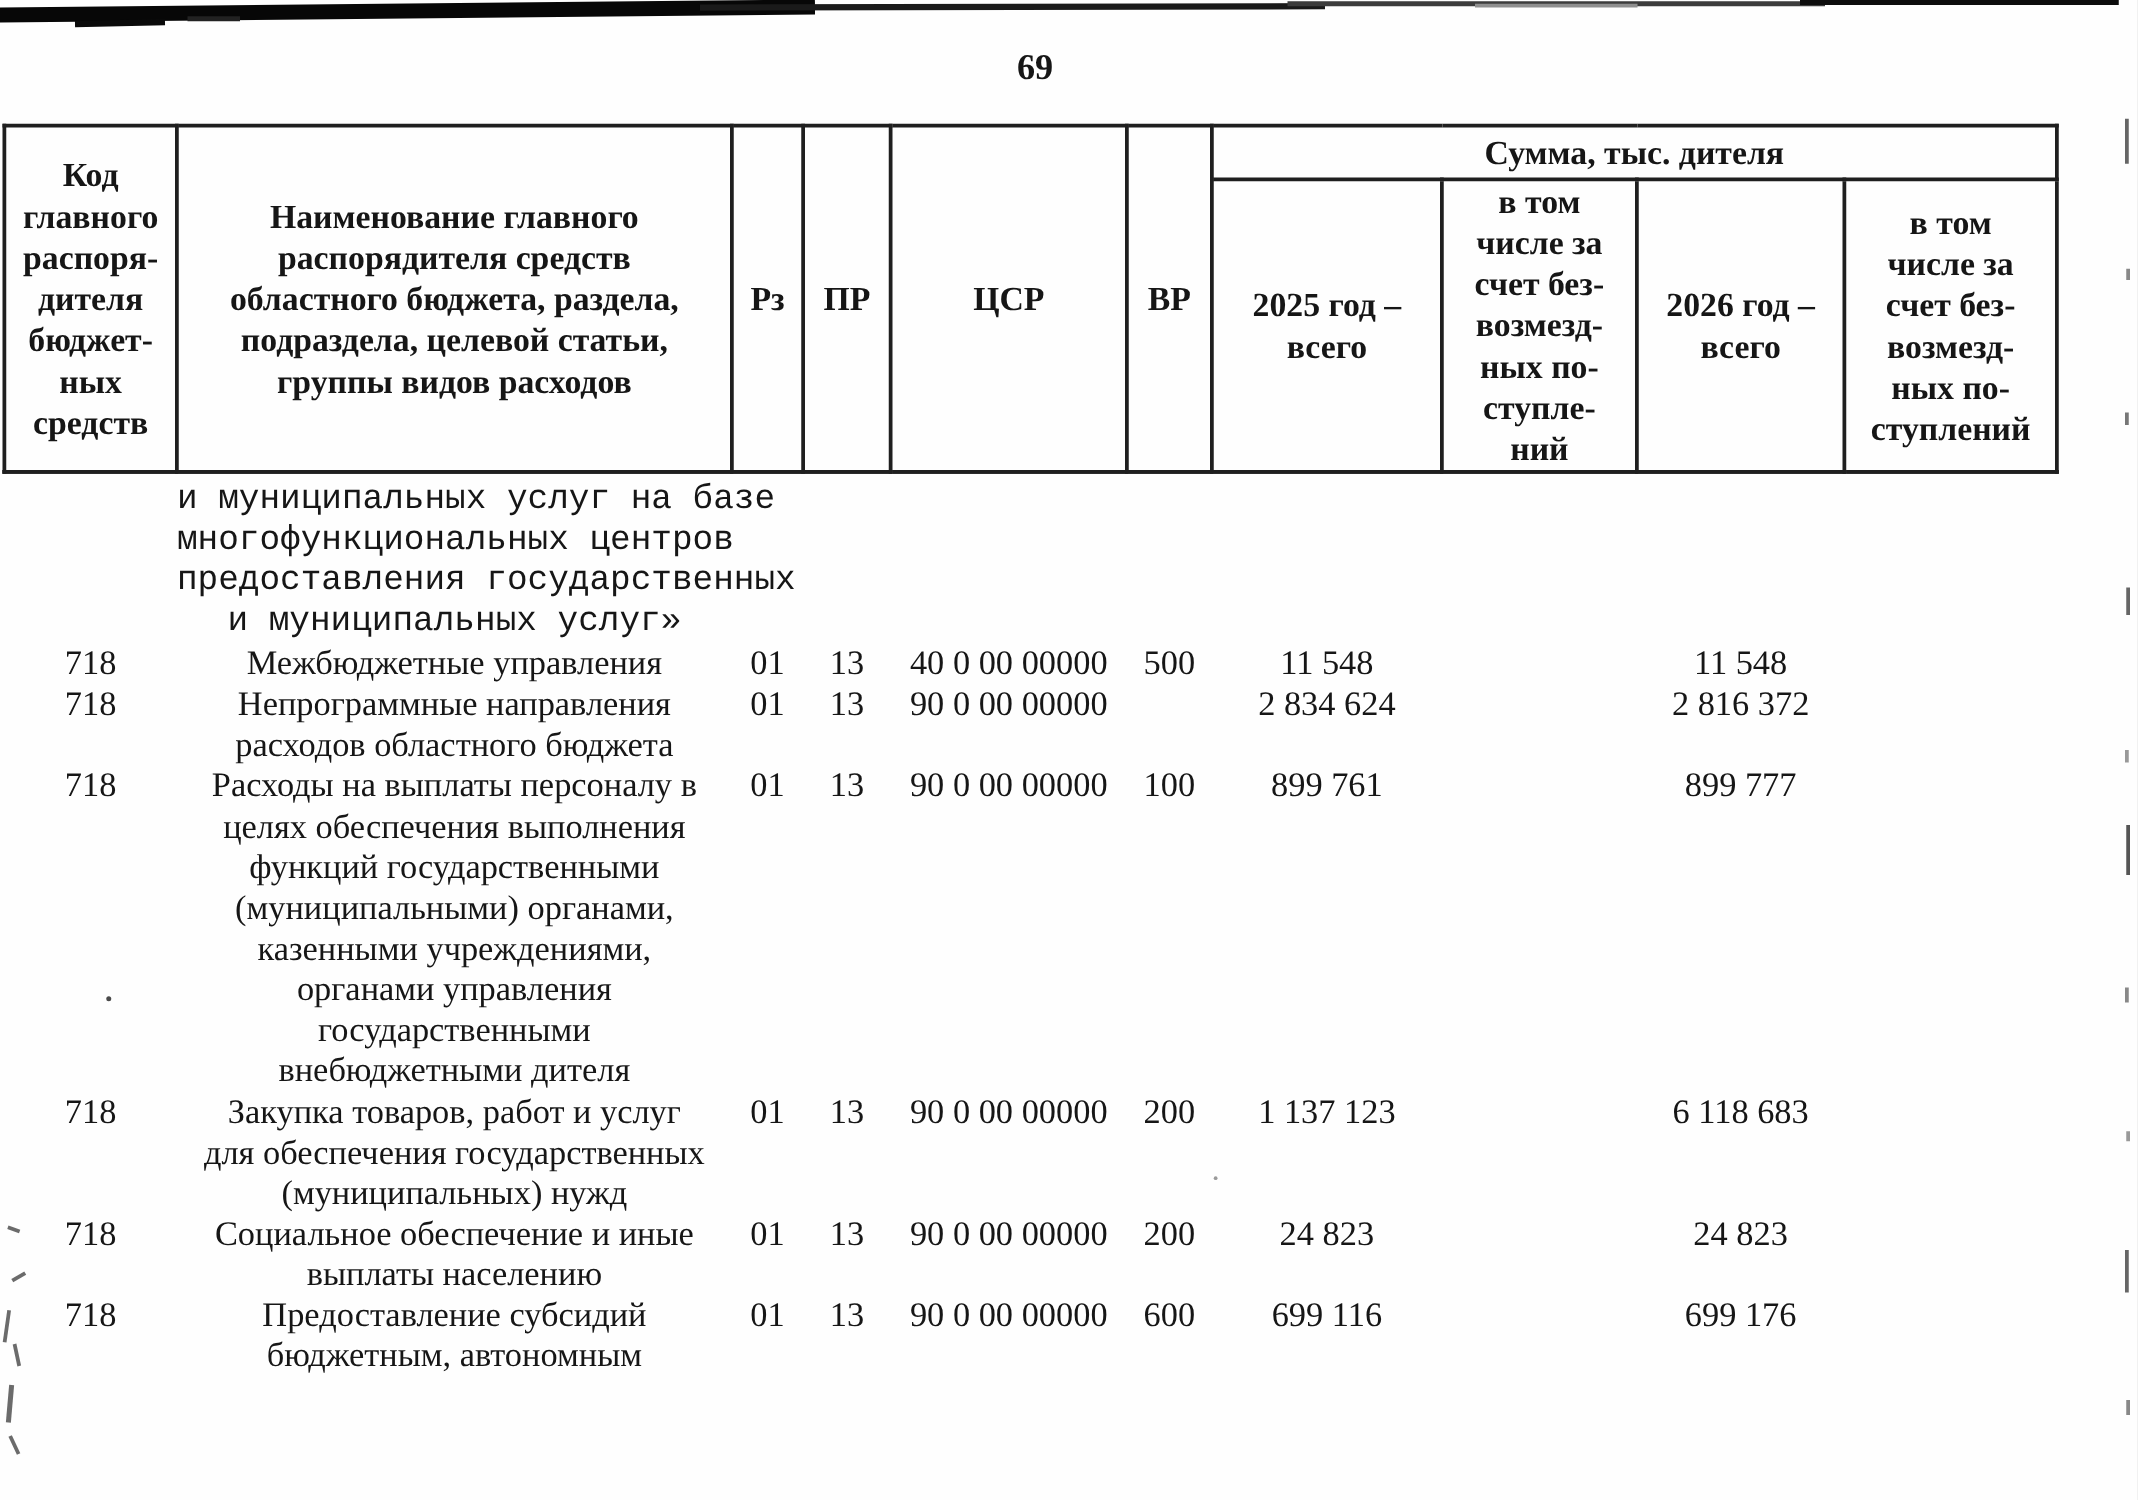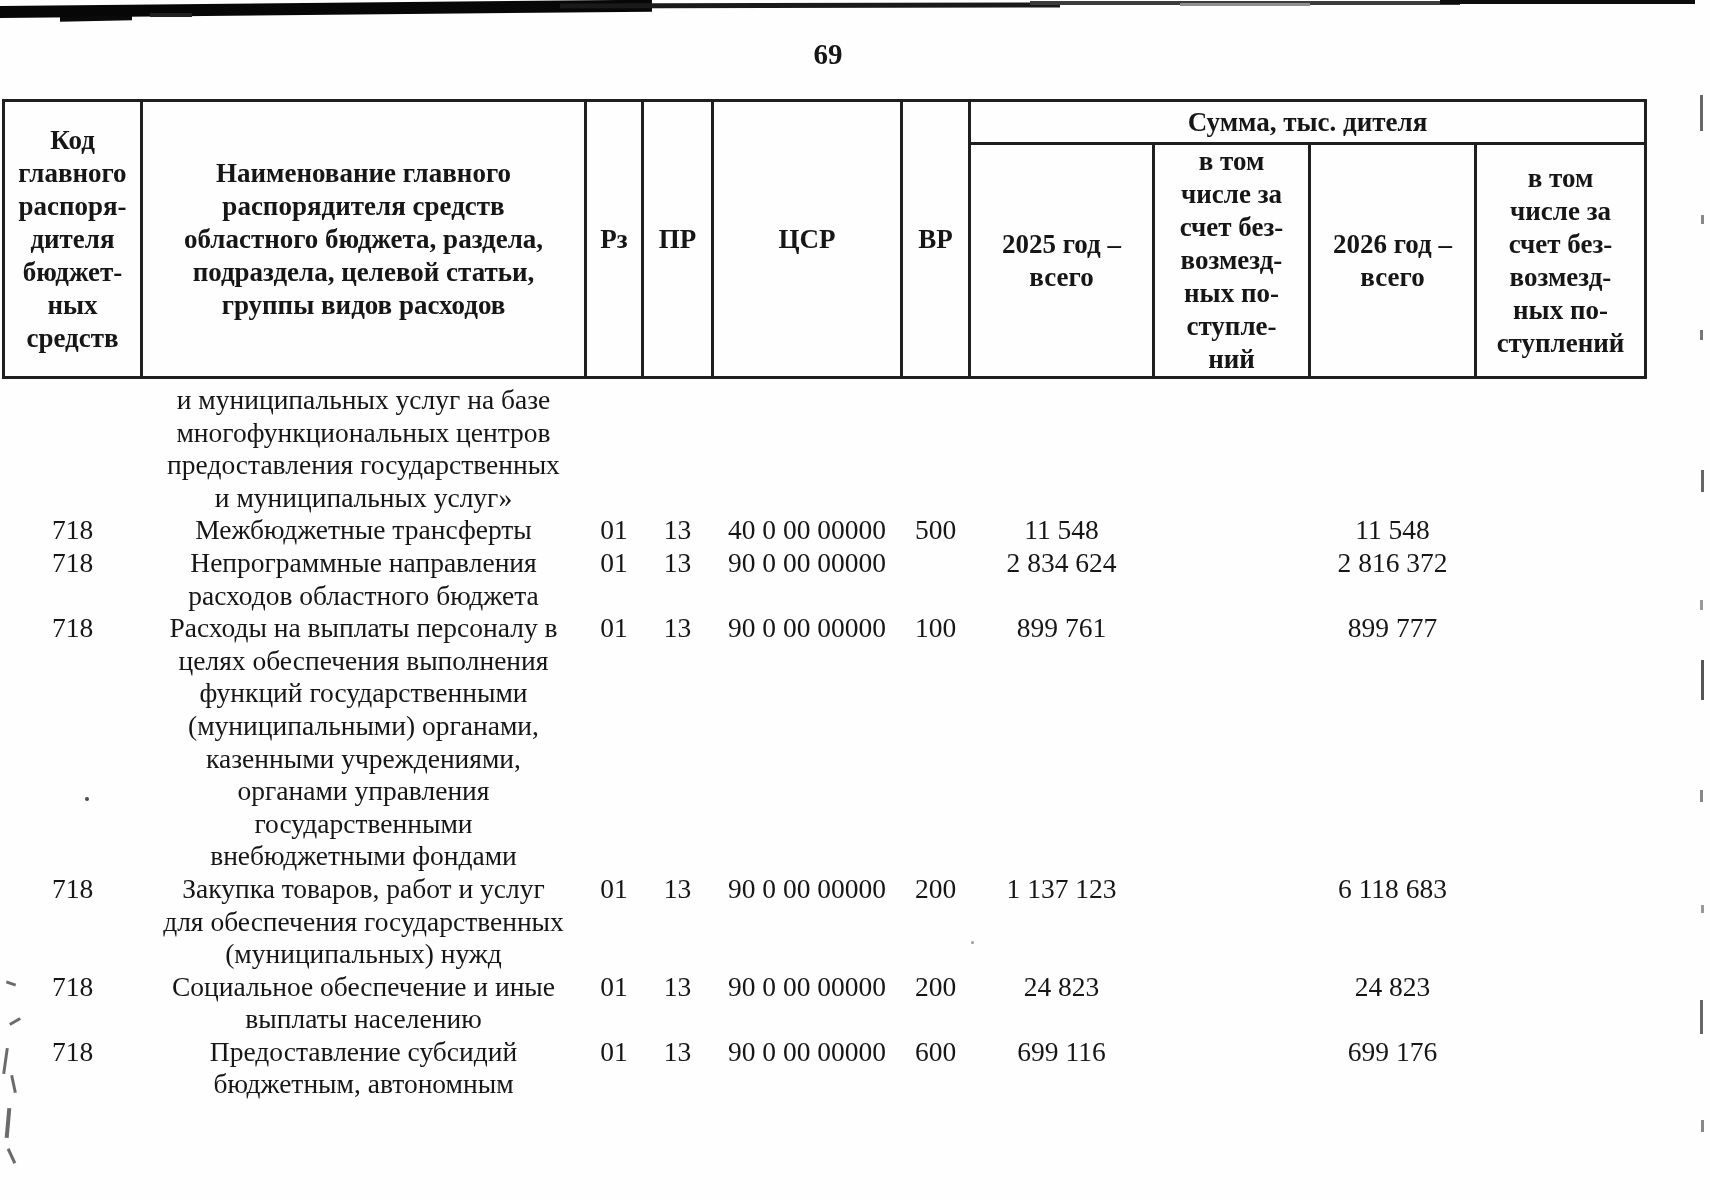--- a/index.html
+++ b/index.html
@@ -46,21 +46,21 @@
   }
   th.sum-group { height:40px; font-size:28px; }
   tr.subhead th { height:227px; }
   table.budget td {
     border:none; padding:0;
     font-size:27.5px; line-height:32.6px;
     vertical-align:top; text-align:center;
     white-space:pre;
   }
   td.name { text-align:left; padding-left:9px; }
-  tbody tr:first-child td { padding-top:5px; }
+  tbody tr:first-child td { padding-top:5px;font-family:Liberation Mono, monospace; }
 </style>
 </head>
 <body>
 
 <div class="page">
 
   <div class="artifact bar-left"></div>
   <div class="artifact bar-right1"></div>
   <div class="artifact bar-right2"></div>
   <div class="artifact bar-gray"></div>
@@ -155,21 +155,21 @@
       <td></td>
       <td></td>
       <td></td>
       <td></td>
       <td></td>
       <td></td>
       <td></td>
     </tr>
         <tr>
       <td>718</td>
-      <td class="name">Межбюджетные трансферты</td>
+      <td class="name">Межбюджетные управления</td>
       <td>01</td>
       <td>13</td>
       <td>40 0 00 00000</td>
       <td>500</td>
       <td>11 548</td>
       <td></td>
       <td>11 548</td>
       <td></td>
     </tr>
         <tr>
@@ -187,21 +187,21 @@
     </tr>
         <tr>
       <td>718</td>
       <td class="name">Расходы на выплаты персоналу в
 целях обеспечения выполнения
 функций государственными
 (муниципальными) органами,
 казенными учреждениями,
 органами управления
 государственными
-внебюджетными фондами</td>
+внебюджетными дителя</td>
       <td>01</td>
       <td>13</td>
       <td>90 0 00 00000</td>
       <td>100</td>
       <td>899 761</td>
       <td></td>
       <td>899 777</td>
       <td></td>
     </tr>
         <tr>

